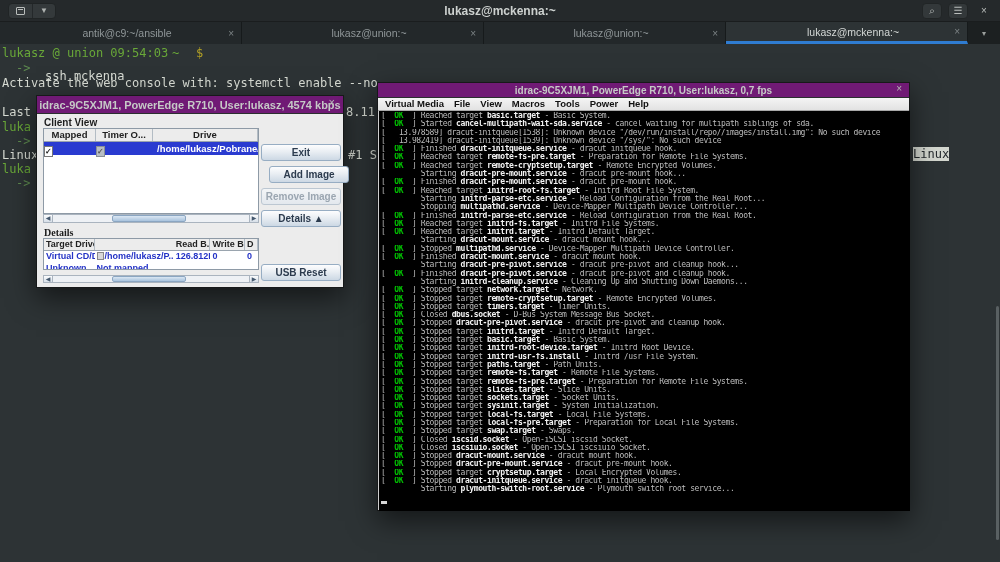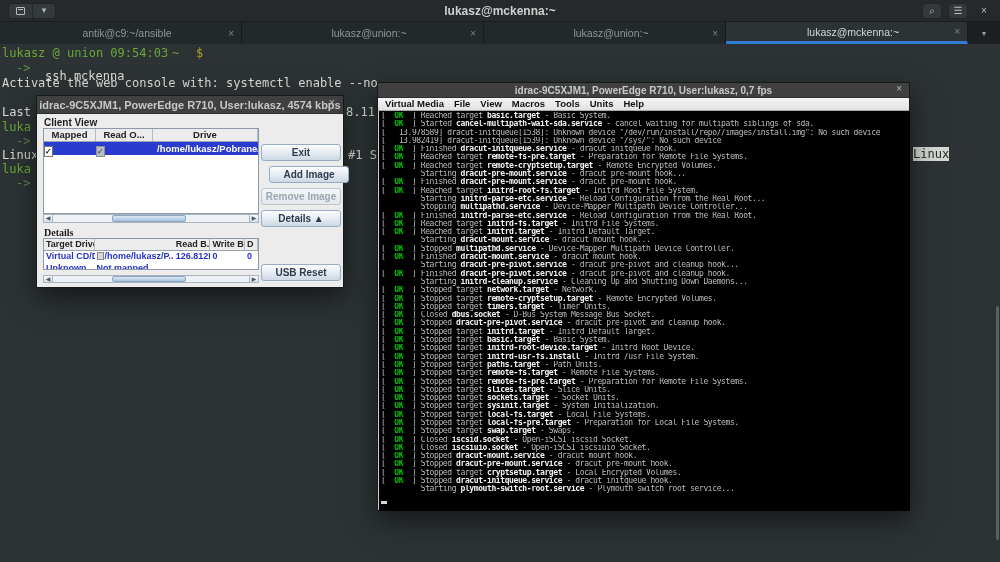--- a/index.html
+++ b/index.html
@@ -65,21 +65,21 @@
   .vtrack {
     position:absolute; right:1px; top:306px; width:3px; height:234px;
     background:#596062; border-radius:2px; z-index:2;
   }
   
   .jwin {
     position:absolute; z-index:10; box-shadow:0 10px 26px rgba(0,0,0,.55);
     border:1px solid #17191a;
   }
   .jtitle {
-    position:absolute; left:0; top:0; width:100%; background:#404040;
+    position:absolute; left:0; top:0; width:100%; background:#701a75;
     color:#c6c9c7; font-weight:bold; text-align:center;
     border-bottom:1px solid #2b2e2f;
   }
   .jclose { position:absolute; color:#b4b7b5; font-weight:normal; }
   
   .vmwin { left:36px; top:95px; width:308px; height:193px; background:#ececec; }
   .vmwin .jtitle { height:18px; font-size:11px; line-height:18px; }
   .vmwin .jclose { right:8px; top:0; font-size:11px; }
   .vm-label { position:absolute; left:7px; color:#1d1d1d; font-size:10px; font-weight:bold; }
   .cv-table {
@@ -223,21 +223,21 @@
 
   <div class="jwin vmwin">
     <div class="jtitle">idrac-9C5XJM1, PowerEdge R710, User:lukasz, 4574 kbps</div>
     <div class="jclose" style="right:8px;top:0;font-size:11px;">×</div>
 
     <div class="vm-label" style="top:21px;">Client View</div>
 
     <div class="cv-table">
       <div class="cv-head" id="cvhead">
           <div style="width: 52px;">Mapped</div>
-          <div style="width: 57px;">Read O...</div>
+          <div style="width: 57px;">Timer O...</div>
           <div style="width: auto; flex: 1 1 0%;">Drive</div>
         </div>
       <div class="cv-row">
         <div style="width:52px;"><span class="cb">✓</span></div>
         <div style="width:57px;"><span class="cb dim">✓</span></div>
         <div class="drivecell" style="flex:1;">
           <svg class="cdicon" width="10" height="10" viewBox="0 0 10 10">
             <circle cx="5" cy="5" r="4.4" fill="#b9d2ec" stroke="#3f5f82" stroke-width="0.8"></circle>
             <circle cx="5" cy="5" r="1.3" fill="#ffffff" stroke="#3f5f82" stroke-width="0.5"></circle>
           </svg>
@@ -296,21 +296,21 @@
 
   <div class="jwin kvmwin">
     <div class="jtitle">idrac-9C5XJM1, PowerEdge R710, User:lukasz, 0,7 fps</div>
     <div class="jclose" style="right:7px;top:0;font-size:10px;">×</div>
     <div class="menubar" id="kvm-menu">
         <div class="mitem">Virtual Media</div>
         <div class="mitem">File</div>
         <div class="mitem">View</div>
         <div class="mitem">Macros</div>
         <div class="mitem">Tools</div>
-        <div class="mitem">Units</div>
+        <div class="mitem">Power</div>
         <div class="mitem">Help</div>
       </div>
     <div class="console" id="console-lines">
         <div class="cline">[ <span class="ok"> OK </span> ] Reached target <b>basic.target</b> - Basic System.</div>
         <div class="cline">[ <span class="ok"> OK </span> ] Started <b>cancel-multipath-wait-sda.service</b> - cancel waiting for multipath siblings of sda.</div>
         <div class="cline">[   13.978589] dracut-initqueue[1538]: Unknown device "/dev/run/install/repo//images/install.img": No such device</div>
         <div class="cline">[   13.982419] dracut-initqueue[1539]: Unknown device "/sys/": No such device</div>
         <div class="cline">[ <span class="ok"> OK </span> ] Finished <b>dracut-initqueue.service</b> - dracut initqueue hook.</div>
         <div class="cline">[ <span class="ok"> OK </span> ] Reached target <b>remote-fs-pre.target</b> - Preparation for Remote File Systems.</div>
         <div class="cline">[ <span class="ok"> OK </span> ] Reached target <b>remote-cryptsetup.target</b> - Remote Encrypted Volumes.</div>

